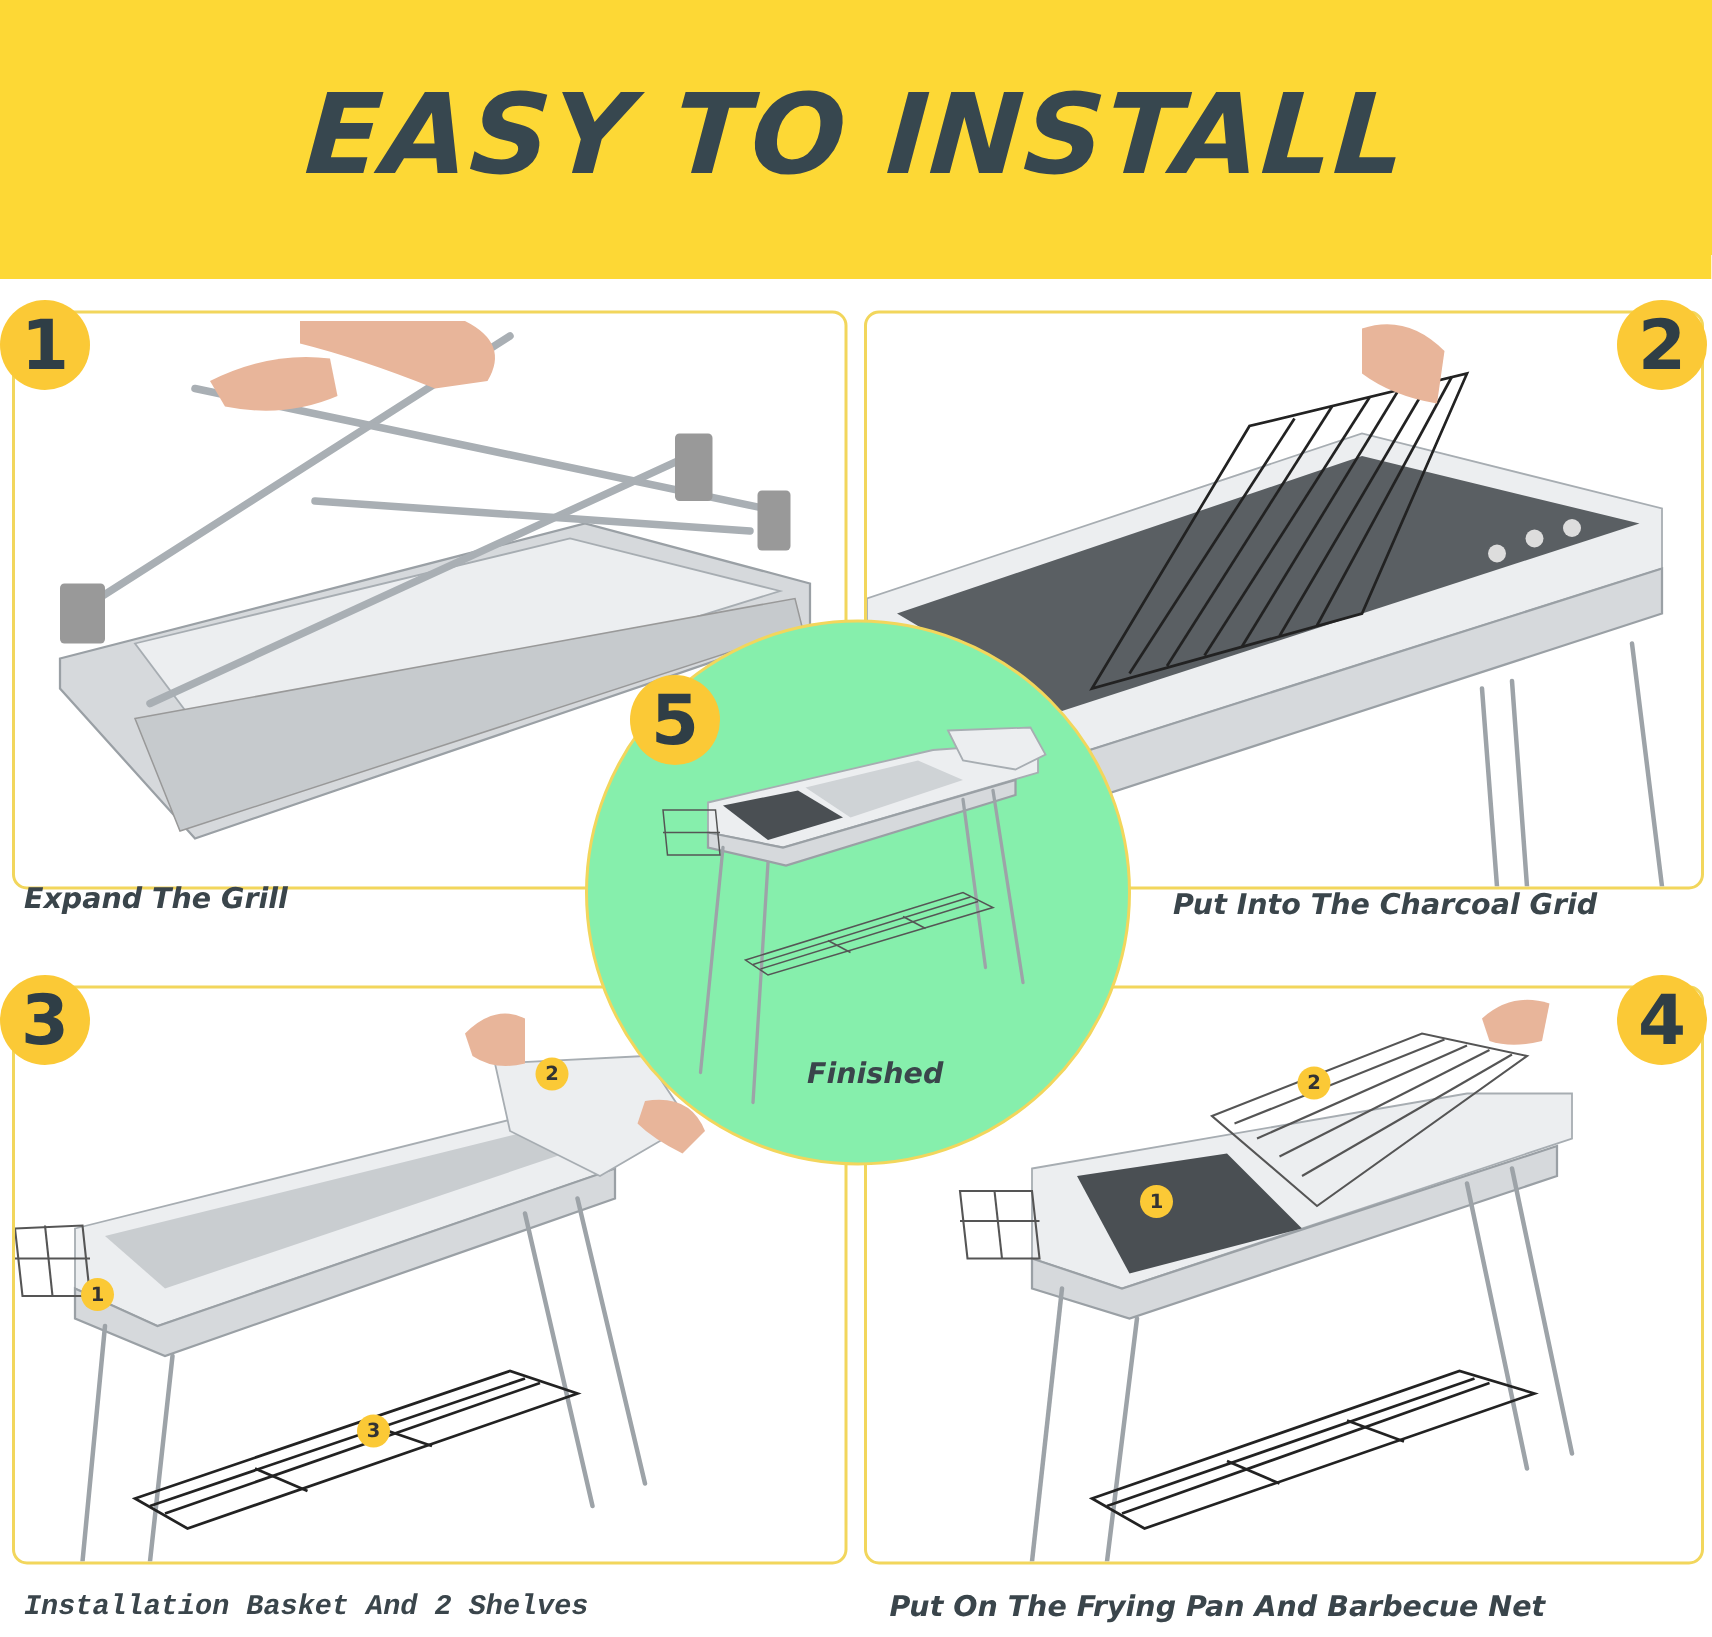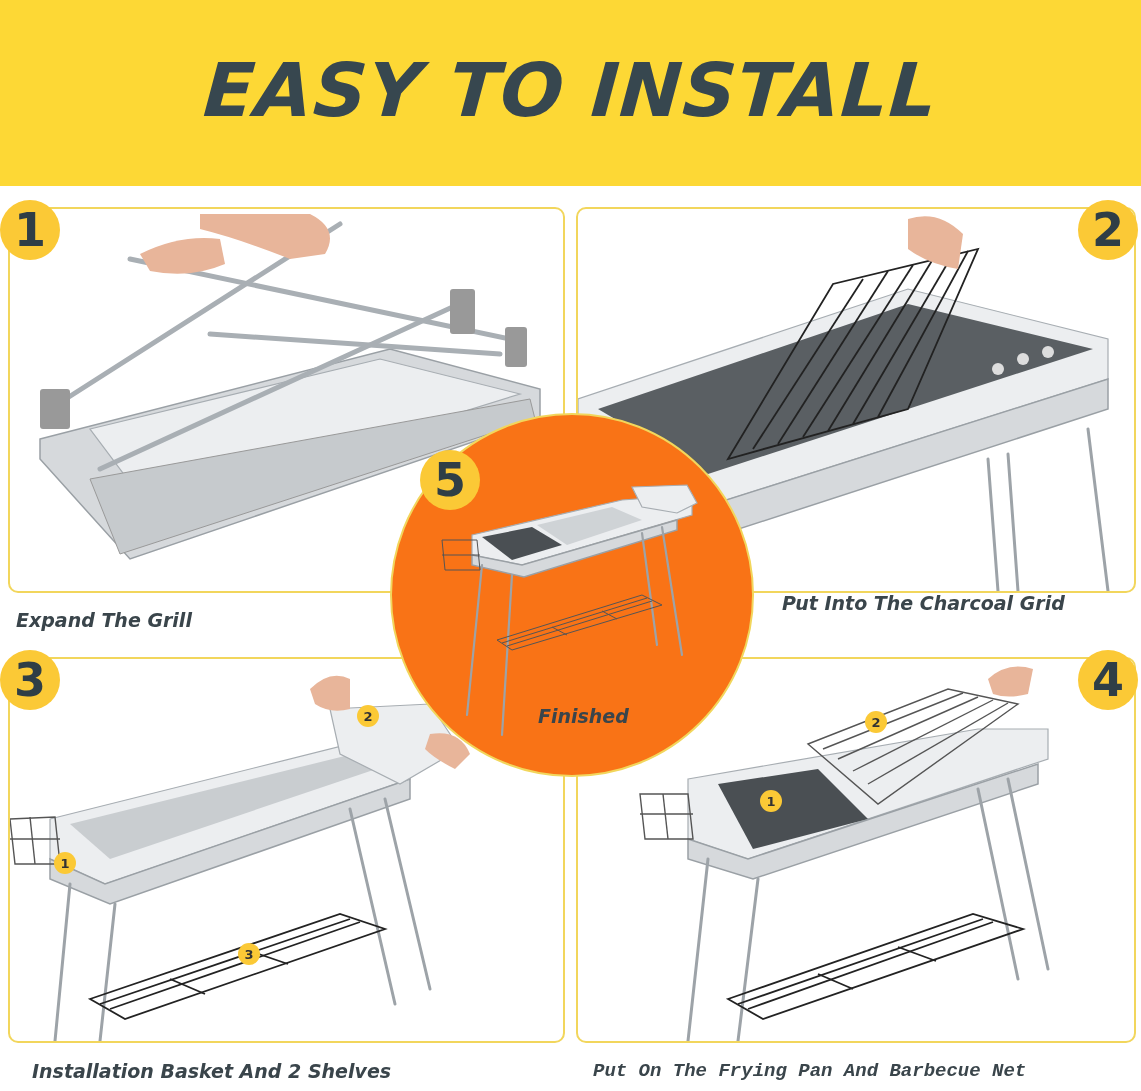--- a/index.html
+++ b/index.html
@@ -43,21 +43,21 @@
   }
   .steel { fill: #d6d9dc; stroke: #9aa0a5; stroke-width: 1.5; }
   .steel-light { fill: #eceef0; stroke: #a7adb2; stroke-width: 1.2; }
   .rod { stroke: #a9afb4; stroke-width: 5; fill: none; stroke-linecap: round; }
   .rod-thin { stroke: #9da3a8; stroke-width: 3; fill: none; stroke-linecap: round; }
   .wire { stroke: #555; stroke-width: 1.4; fill: none; }
   .wire-dark { stroke: #222; stroke-width: 1.8; fill: none; }
   .skin { fill: #e8b59a; }
   .center-circle {
     position: absolute; left: 390px; top: 413px; width: 360px; height: 360px;
-    border-radius: 50%; border: 2px solid #f2d65c; background: #f97316; z-index: 3;
+    border-radius: 50%; border: 2px solid #f2d65c; background: #86efac; z-index: 3;
     overflow: hidden;
   }
 </style>
 </head>
 <body>
 
 <div class="banner">
   <div class="banner-title">EASY TO INSTALL</div>
 </div>
 
@@ -71,21 +71,21 @@
     <line class="rod" x1="90" y1="260" x2="460" y2="90"></line>
     <line class="rod" x1="200" y1="125" x2="490" y2="145"></line>
     <rect x="30" y="180" width="30" height="40" fill="#999" rx="3"></rect>
     <rect x="440" y="80" width="25" height="45" fill="#999" rx="3"></rect>
     <rect x="495" y="118" width="22" height="40" fill="#999" rx="3"></rect>
     <path class="skin" d="M130,45 Q170,25 210,30 L215,55 Q180,70 140,62 Z"></path>
     <path class="skin" d="M190,5 L300,5 Q330,20 315,45 L280,50 Q230,30 190,20 Z"></path>
   </svg>
 </div>
 <div class="badge" style="left:0px; top:200px;">1</div>
-<div class="caption" style="left:16px; top:609px;">Expand The Grill</div>
+<div class="caption" style="left:16px; top:588px;">Expand The Grill</div>
 
 <div class="panel" style="left:576px; top:207px; width:556px; height:382px;">
   <svg width="556" height="382" viewBox="0 0 556 382">
     <polygon class="steel-light" points="0,190 330,80 530,130 530,170 120,300 0,240"></polygon>
     <polygon fill="#5a5f63" points="20,200 330,95 515,140 130,265"></polygon>
     <polygon class="steel" points="0,240 120,300 530,170 530,200 130,330 0,270"></polygon>
     <line class="rod-thin" x1="430" y1="245" x2="440" y2="382"></line>
     <line class="rod-thin" x1="510" y1="220" x2="530" y2="382"></line>
     <line class="rod-thin" x1="410" y1="250" x2="420" y2="382"></line>
     <g class="wire-dark">
@@ -131,21 +131,21 @@
       <line x1="20" y1="158" x2="25" y2="205"></line>
     </g>
     <path class="skin" d="M300,30 Q320,10 340,20 L340,50 Q320,55 305,45 Z"></path>
     <path class="skin" d="M420,75 Q450,70 460,95 L445,110 Q425,100 415,90 Z"></path>
   </svg>
   <div class="small-badge" style="left:44px; top:193px;">1</div>
   <div class="small-badge" style="left:347px; top:46px;">2</div>
   <div class="small-badge" style="left:228px; top:284px;">3</div>
 </div>
 <div class="badge" style="left:0px; top:650px;">3</div>
-<div class="caption" style="left:32px; top:1060px;">Installation Basket And 2 Shelves</div>
+<div class="caption" style="left:16px; top:1060px;font-family:Liberation Mono, monospace;">Installation Basket And 2 Shelves</div>
 
 <div class="panel" style="left:576px; top:657px; width:556px; height:382px;">
   <svg width="556" height="382" viewBox="0 0 556 382">
     <polygon class="steel-light" points="110,120 400,70 470,70 470,100 170,200 110,180"></polygon>
     <polygon fill="#4a4f53" points="140,125 240,110 290,160 175,190"></polygon>
     <polygon class="steel" points="110,180 170,200 460,105 460,125 175,220 110,200"></polygon>
     <g class="rod-thin">
       <line x1="130" y1="200" x2="110" y2="382"></line>
       <line x1="180" y1="220" x2="160" y2="382"></line>
       <line x1="400" y1="130" x2="440" y2="320"></line>
@@ -169,21 +169,21 @@
       <polygon points="62,135 110,135 115,180 67,180"></polygon>
       <line x1="62" y1="155" x2="115" y2="155"></line>
       <line x1="85" y1="135" x2="90" y2="180"></line>
     </g>
     <path class="skin" d="M410,20 Q430,2 455,10 L450,35 Q430,40 415,35 Z"></path>
   </svg>
   <div class="small-badge" style="left:182px; top:131px;">1</div>
   <div class="small-badge" style="left:287px; top:52px;">2</div>
 </div>
 <div class="badge" style="left:1078px; top:650px;">4</div>
-<div class="caption" style="left:593px; top:1060px;font-family:Liberation Mono, monospace;">Put On The Frying Pan And Barbecue Net</div>
+<div class="caption" style="left:593px; top:1060px;">Put On The Frying Pan And Barbecue Net</div>
 
 <div class="center-circle">
   <svg width="360" height="360" viewBox="0 0 360 360">
     <polygon class="steel-light" points="80,120 230,85 300,80 300,100 130,150 80,140"></polygon>
     <polygon fill="#4a4f53" points="90,122 140,112 170,130 120,145"></polygon>
     <polygon fill="#cfd3d6" points="145,110 220,92 250,105 175,130"></polygon>
     <polygon class="steel" points="80,140 130,150 285,105 285,115 132,162 80,150"></polygon>
     <polygon class="steel-light" points="240,72 295,70 305,88 285,98 250,92"></polygon>
     <g class="rod-thin" style="stroke-width:2.2">
       <line x1="90" y1="150" x2="75" y2="300"></line>

